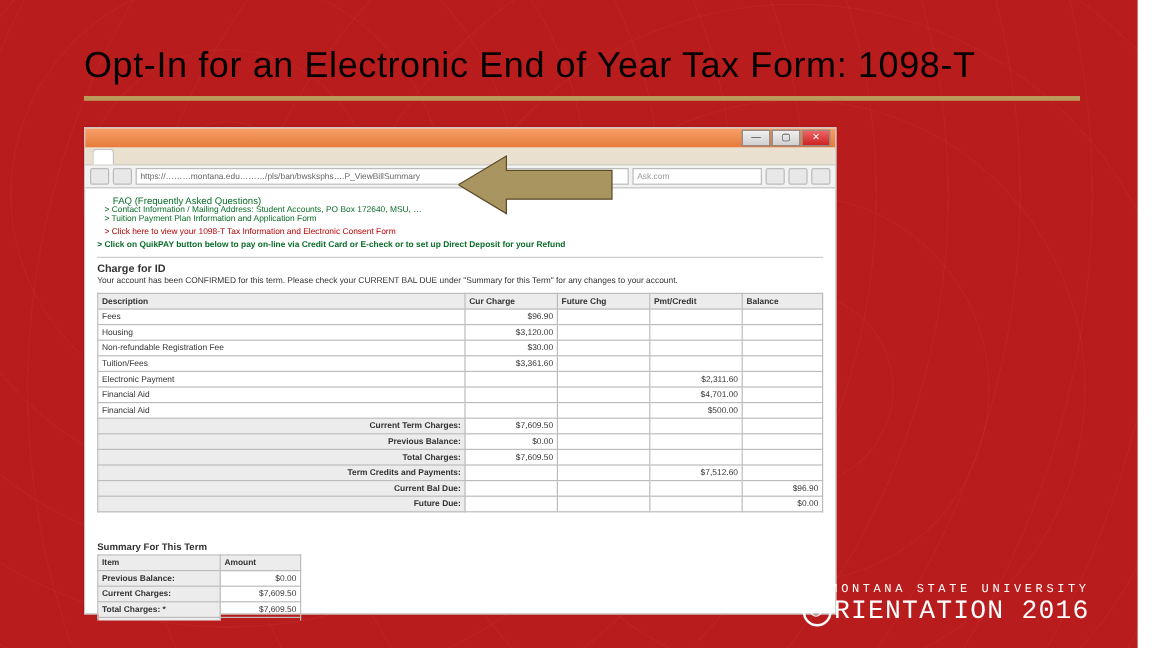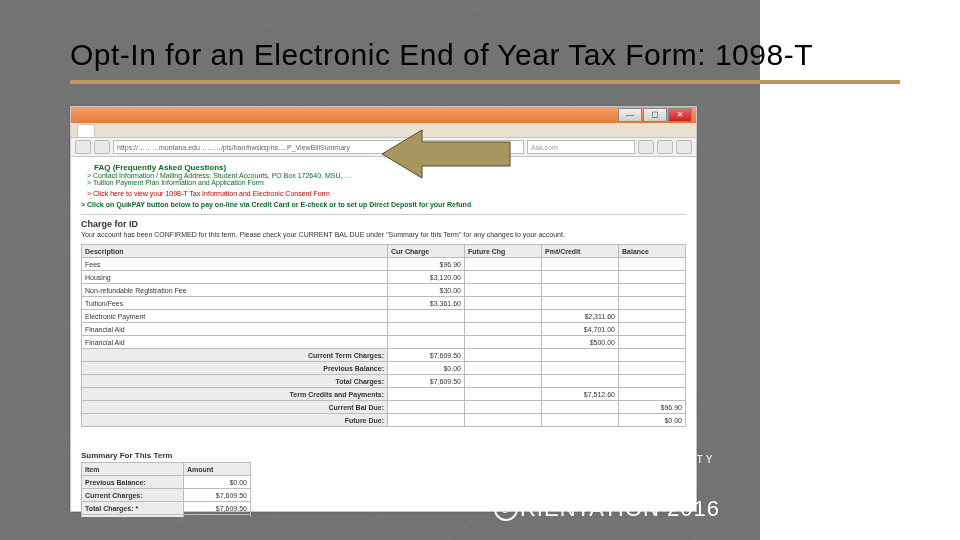--- a/index.html
+++ b/index.html
@@ -1,50 +1,50 @@
 <!DOCTYPE html>
 <html><head>
 <meta charset="utf-8">
 <style>
   html,body{margin:0;padding:0;width:960px;height:540px;overflow:hidden;font-family:Arial,Helvetica,sans-serif;}
-  .slide{position:relative;width:760px;height:540px;background:#737373;}
+  .slide{position:relative;width:948px;height:540px;background:#b91c1c;}
   .slide::before{content:"";position:absolute;inset:0;background:
     repeating-radial-gradient(circle at 20% 30%, rgba(255,255,255,0.03) 0 1px, transparent 1px 60px),
     repeating-radial-gradient(circle at 70% 60%, rgba(255,255,255,0.03) 0 1px, transparent 1px 80px);}
   .title{position:absolute;left:70px;top:38px;font-size:30px;font-weight:400;color:#000;letter-spacing:.5px;padding-bottom:8px;width:830px;border-bottom:4px solid #b99a5a;}
   .browser{position:absolute;left:70px;top:106px;width:625px;height:404px;background:#fff;border:1px solid #c5c5c5;font-size:8px;color:#333;box-shadow:0 0 2px rgba(0,0,0,.2);}
   .winbar{height:16px;background:linear-gradient(#f7a06a,#e67a3a);display:flex;align-items:center;justify-content:flex-end;padding:0 4px;}
   .wbtn{width:22px;height:12px;margin-left:1px;background:linear-gradient(#f0f0f0,#d0d0d0);border:1px solid #888;display:flex;align-items:center;justify-content:center;font-size:8px;line-height:1;}
   .wbtn.close{background:linear-gradient(#e66,#c22);color:#fff;}
   .tabbar{height:14px;background:#eae0d0;border-bottom:1px solid #c5c5c5;display:flex;align-items:flex-end;padding-left:6px;}
   .tab{height:12px;padding:0 8px;background:#fff;border:1px solid #c5c5c5;border-bottom:none;border-radius:3px 3px 0 0;font-size:7px;display:flex;align-items:center;}
   .urlbar{height:18px;background:#f2f2f2;border-bottom:1px solid #c5c5c5;display:flex;align-items:center;padding:0 4px;gap:3px;}
   .navbtn{width:14px;height:12px;background:#e8e8e8;border:1px solid #bbb;border-radius:2px;}
   .urlfield{flex:1;height:12px;background:#fff;border:1px solid #bbb;font-size:7px;padding:0 3px;display:flex;align-items:center;color:#666;}
   .searchfield{width:100px;height:12px;background:#fff;border:1px solid #bbb;font-size:7px;padding:0 3px;display:flex;align-items:center;color:#999;}
   .toolicon{width:14px;height:12px;background:#e8e8e8;border:1px solid #bbb;border-radius:2px;}
   .page{padding:6px 10px 4px 10px;height:350px;overflow:hidden;}
-  .faq{color:#0a6d2a;font-weight:bold;font-size:8px;padding-left:13px;}
+  .faq{color:#0a6d2a;font-weight:normal;font-size:8px;padding-left:13px;}
   .faqline{color:#0a6d2a;font-size:7px;margin-left:6px;}
   .link1098{color:#b00;font-size:7px;margin:4px 0 4px 6px;}
   .greenline{color:#0a6d2a;font-size:7px;font-weight:bold;margin:2px 0 6px 0;}
   hr{border:none;border-top:1px solid #ccc;margin:3px 0;}
   .sect{font-weight:bold;font-size:9px;margin:4px 0 2px 0;}
   .conf{font-size:7px;margin:2px 0 6px 0;}
   table{border-collapse:collapse;font-size:7px;}
   table.main{width:100%;}
   table th,table td{border:1px solid #bcbcbc;padding:1px 3px;height:10px;}
   table th{background:#ececec;font-weight:bold;text-align:left;}
   td.r{text-align:right;}
   td.lab{background:#ececec;font-weight:bold;text-align:right;}
   table.summ{width:170px;margin-top:2px;}
   .arrow{position:absolute;left:382px;top:126px;pointer-events:none;}
-  .brand{position:absolute;right:40px;bottom:18px;color:#fff;text-align:center;font-family:Liberation Sans, sans-serif;}
+  .brand{position:absolute;right:40px;bottom:18px;color:#fff;text-align:right;font-family:Liberation Mono, monospace;}
   .brand .uni{font-size:10px;letter-spacing:3px;}
-  .brand .or{font-size:22px;letter-spacing:1px;display:flex;align-items:center;justify-content:center;gap:2px;margin-top:31px;}
+  .brand .or{font-size:22px;letter-spacing:1px;display:flex;align-items:center;justify-content:center;gap:2px;}
   .brand .ring{width:20px;height:20px;border:2px solid #fff;border-radius:50%;display:inline-block;position:relative;}
   .brand .ring::after{content:"";position:absolute;left:4px;top:4px;width:8px;height:8px;border:1.5px solid #fff;border-radius:50%;}
 </style>
 </head>
 <body>
 
 <div class="slide">
   <div class="title">Opt-In for an Electronic End of Year Tax Form: 1098-T</div>
 
   <div class="browser">

